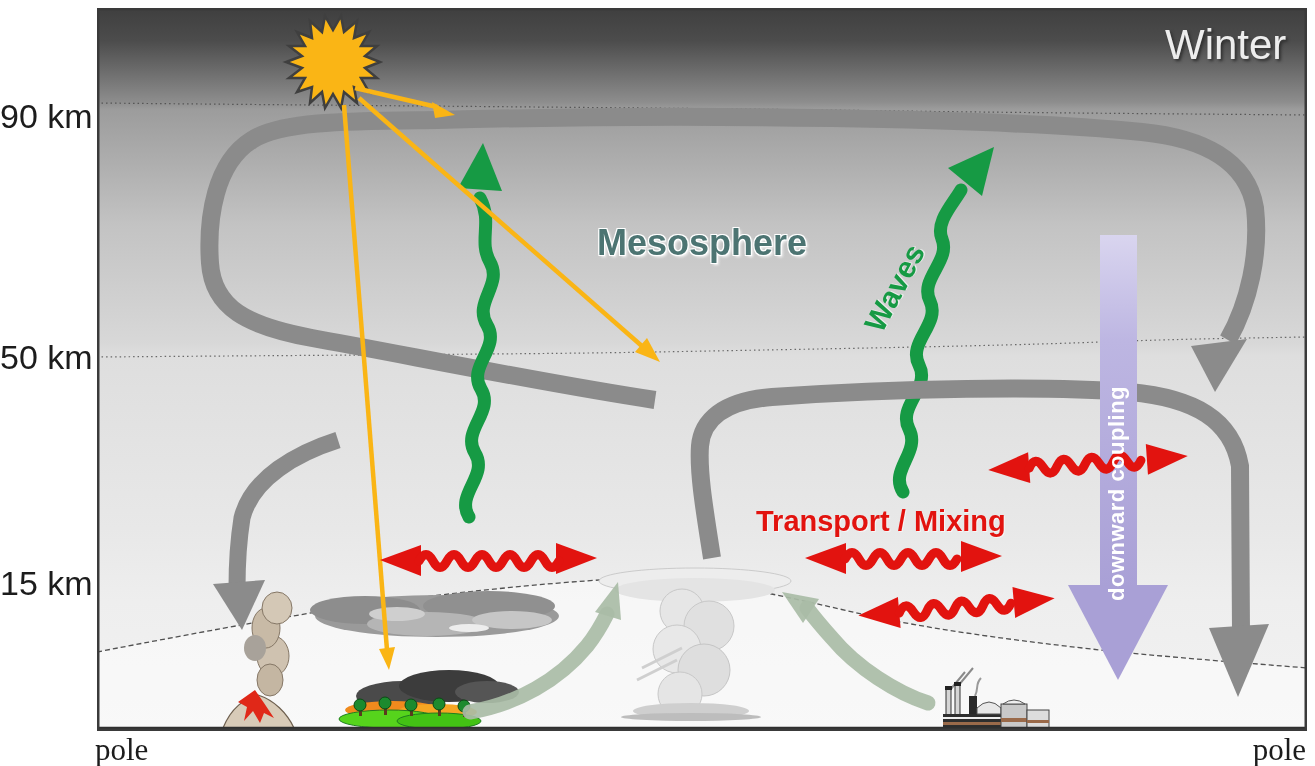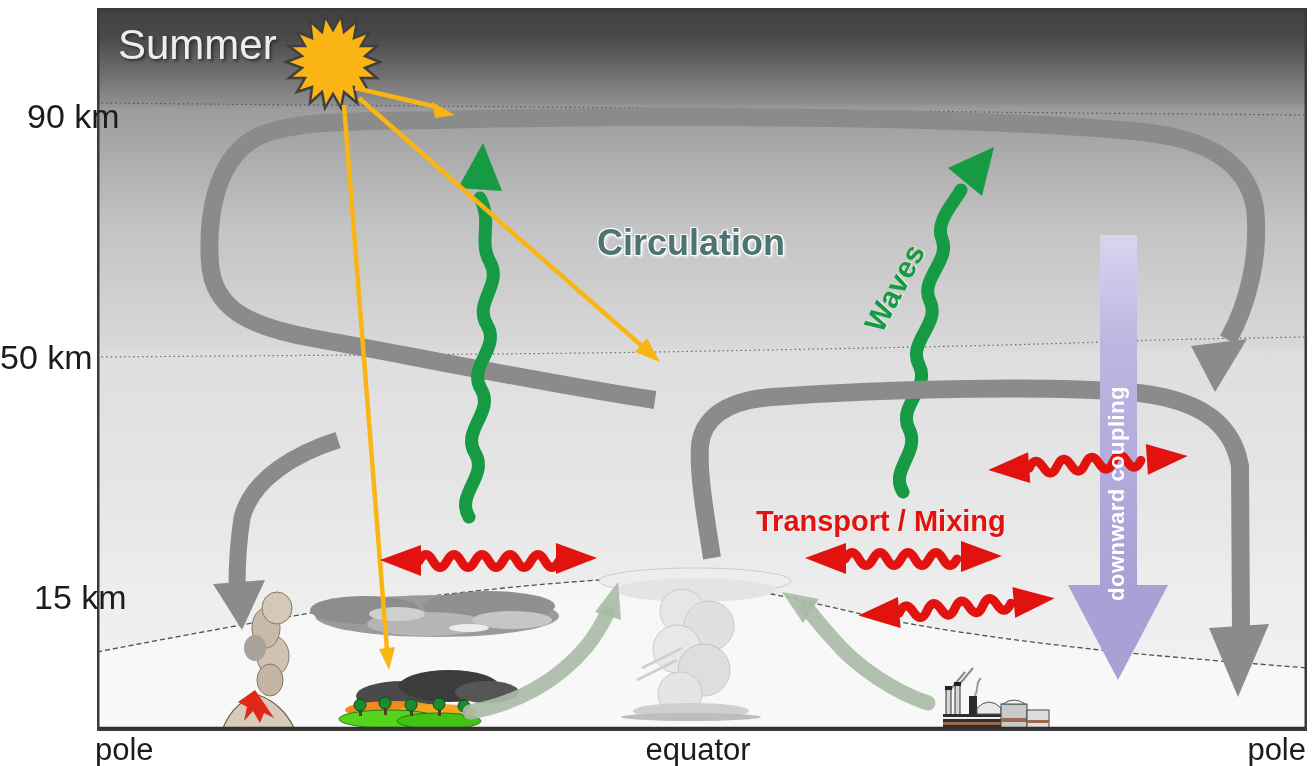--- a/index.html
+++ b/index.html
@@ -3,21 +3,21 @@
 <meta charset="utf-8">
 <style>
   html,body{margin:0;padding:0;background:#fff;}
   #stage{
     position:relative;width:1315px;height:766px;background:#fff;overflow:hidden;
     font-family:"Liberation Sans",sans-serif;
   }
   #canvas-svg{position:absolute;left:97px;top:8px;}
   .lbl{position:absolute;white-space:nowrap;line-height:1;}
   .alt-label{left:0;width:88px;text-align:right;font-size:34px;color:#1c1c1c;}
-  .x-label{top:734px;font-size:31px;color:#1c1c1c;}
+  .x-label{top:734px;font-size:31px;color:#1c1c1c;font-family:Liberation Serif, serif;}
   .season{font-size:42px;color:#EDEDED;text-shadow:2px 2px 3px rgba(45,45,45,.95);}
   .layer{
     font-weight:bold;font-size:36px;color:#4C7472;
     text-shadow:-1px -1px 0 #fff,1px -1px 0 #fff,-1px 1px 0 #fff,1px 1px 0 #fff,2px 2px 3px rgba(255,255,255,.9);
   }
   .residual{font-weight:bold;font-size:27px;color:#8A8A8A;text-shadow:1.5px 1.5px 0 #f4f4f4;}
   .transport{font-weight:bold;font-size:29px;color:#E2130F;text-shadow:1px 1px 0 rgba(255,255,255,.6);}
   .waves{
     font-weight:bold;font-size:30px;color:#169A44;width:130px;text-align:center;
     transform:rotate(-62deg);transform-origin:center center;
@@ -198,29 +198,28 @@
         <polygon points="891,455 932,440 932,471"></polygon>
         <polygon points="1091,455 1050,440 1050,471"></polygon>
         <path d="M 932 456 q 7 -13 14 0 q 7 13 14 0 q 7 -13 14 0 q 7 13 14 0 q 7 -13 14 0 q 7 13 14 0 q 7 -13 14 0 q 7 13 14 0" fill="none" stroke="#E2130F" stroke-width="9" stroke-linecap="round"></path>
       </g>
     </g>
 
     <path d="M 2 720.5 L 1208 720.5" stroke="#2F2F2F" stroke-width="3.5"></path>
     <rect x="1.25" y="1.25" width="1207.5" height="720.5" fill="none" stroke="#3A3A3A" stroke-width="2.5"></rect>
   </svg>
 
-  <div class="lbl season" style="left:118px;top:24px;">Summer</div>
-
-  <div class="lbl alt-label" style="top:99px;padding-left:27px;">90 km</div>
+  <div class="lbl season" style="left:1165px;top:24px;">Winter</div>
+
+  <div class="lbl alt-label" style="top:99px;">90 km</div>
   <div class="lbl alt-label" style="top:340px;">50 km</div>
-  <div class="lbl alt-label" style="top:580px;margin-left:34px;">15 km</div>
+  <div class="lbl alt-label" style="top:566px;">15 km</div>
 
   <div class="lbl x-label" style="left:95px;">pole</div>
-  <div class="lbl x-label" style="left:628px;width:140px;text-align:center;">equator</div>
   <div class="lbl x-label" style="left:1240px;width:66px;text-align:right;">pole</div>
 
-  <div class="lbl layer" style="left:597px;top:225px;">Circulation</div>
+  <div class="lbl layer" style="left:597px;top:225px;">Mesosphere</div>
 
   <div class="lbl waves" style="left:830px;top:273px;">Waves</div>
   <div class="lbl transport" style="left:756px;top:507px;">Transport / Mixing</div>
   <div class="lbl coupling" style="left:1017px;top:484px;">downward coupling</div>
 
 </div>
 
 </body></html>

